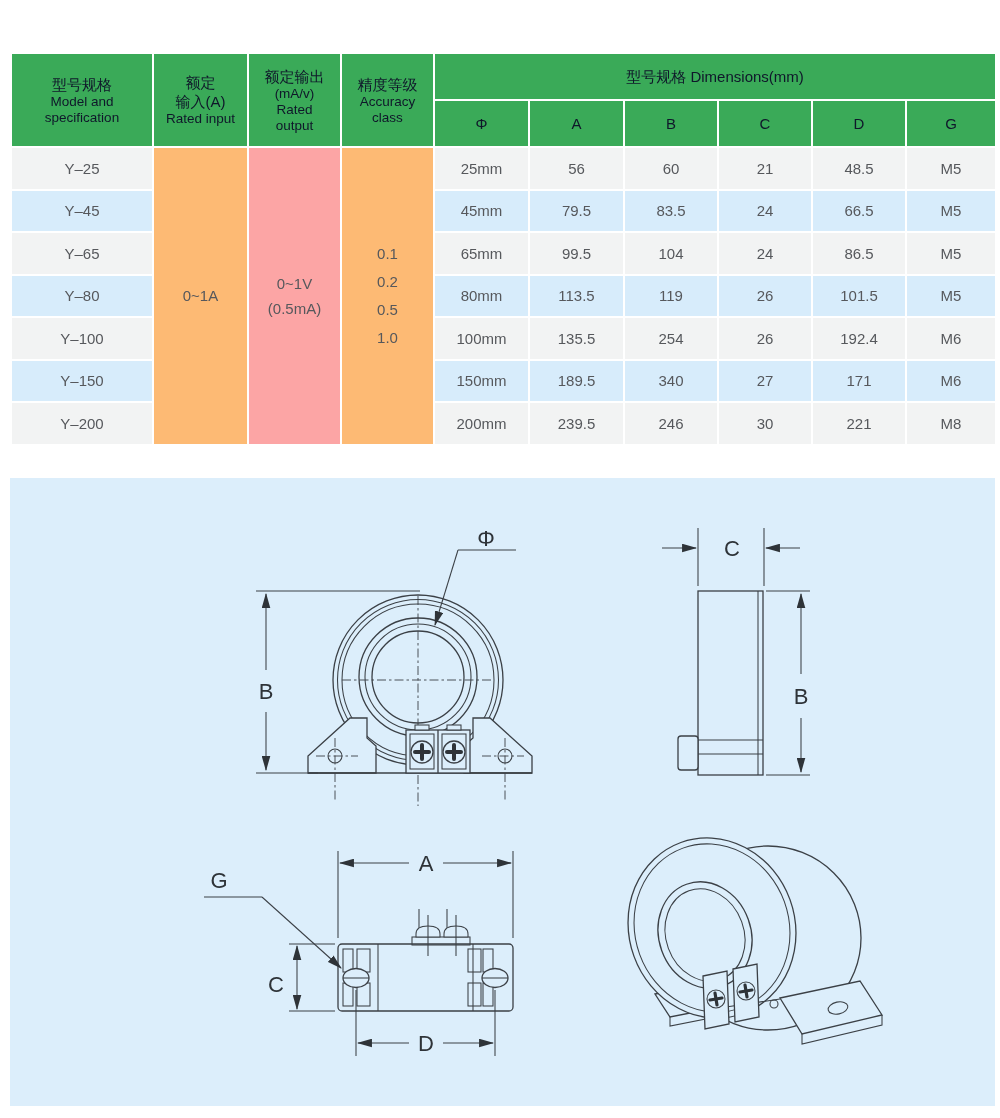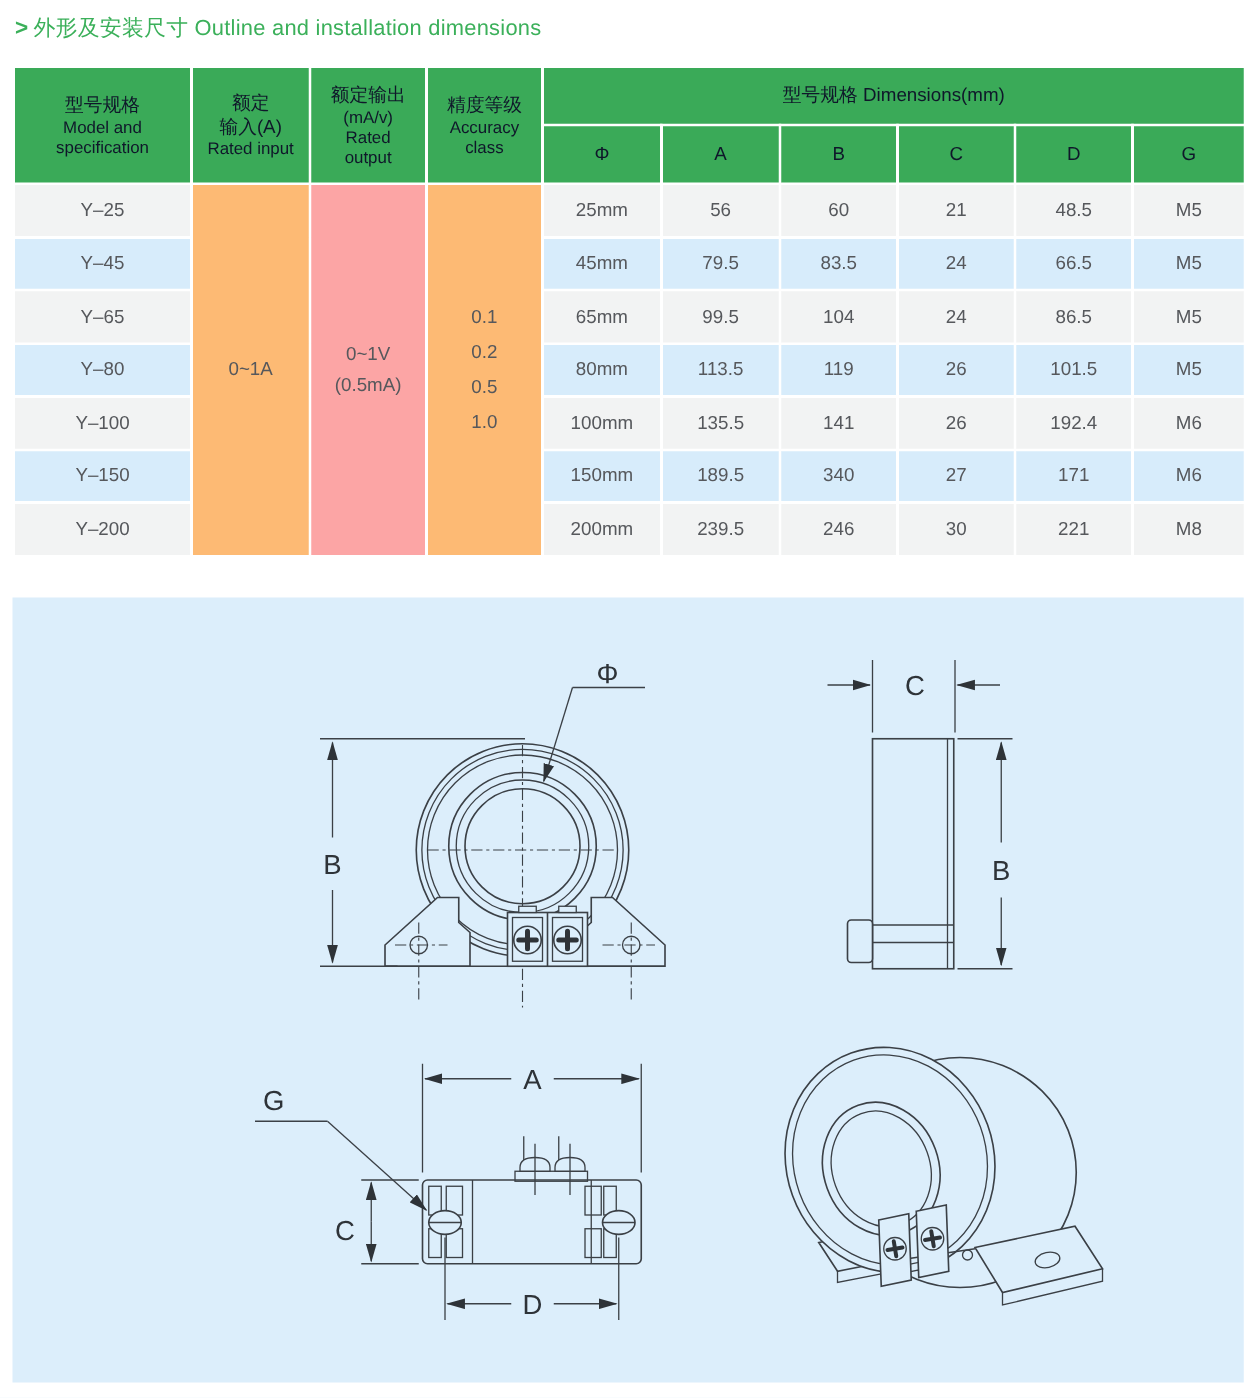--- a/index.html
+++ b/index.html
@@ -38,23 +38,20 @@
   .dash{stroke:#3b4046;fill:none;stroke-width:.9;stroke-dasharray:9 3 2.5 3;}
   .fillp{fill:#dceefb;}
   .screw{stroke:#2e3338;stroke-width:4;stroke-linecap:round;}
   .screw2{stroke:#2e3338;stroke-width:3.2;stroke-linecap:round;}
 </style>
 </head>
 <body>
 
 <div id="page">
 
-  <div class="title">
-    <span class="chev">&gt;</span><span>外形及安装尺寸 Outline and installation dimensions</span>
-  </div>
 
   <table class="spec">
     <colgroup>
       <col style="width:142px">
         <col style="width:95px">
         <col style="width:93px">
         <col style="width:93px">
       <col style="width:95px">
         <col style="width:95px">
         <col style="width:94px">
@@ -143,21 +140,21 @@
         <td class="stripe">113.5</td>
         <td class="stripe">119</td>
         <td class="stripe">26</td>
         <td class="stripe">101.5</td>
         <td class="stripe">M5</td>
       </tr>
       <tr>
         <td class="stripe">Y–100</td>
         <td class="stripe">100mm</td>
         <td class="stripe">135.5</td>
-        <td class="stripe">141</td>
+        <td class="stripe">254</td>
         <td class="stripe">26</td>
         <td class="stripe">192.4</td>
         <td class="stripe">M6</td>
       </tr>
       <tr>
         <td class="stripe">Y–150</td>
         <td class="stripe">150mm</td>
         <td class="stripe">189.5</td>
         <td class="stripe">340</td>
         <td class="stripe">27</td>

